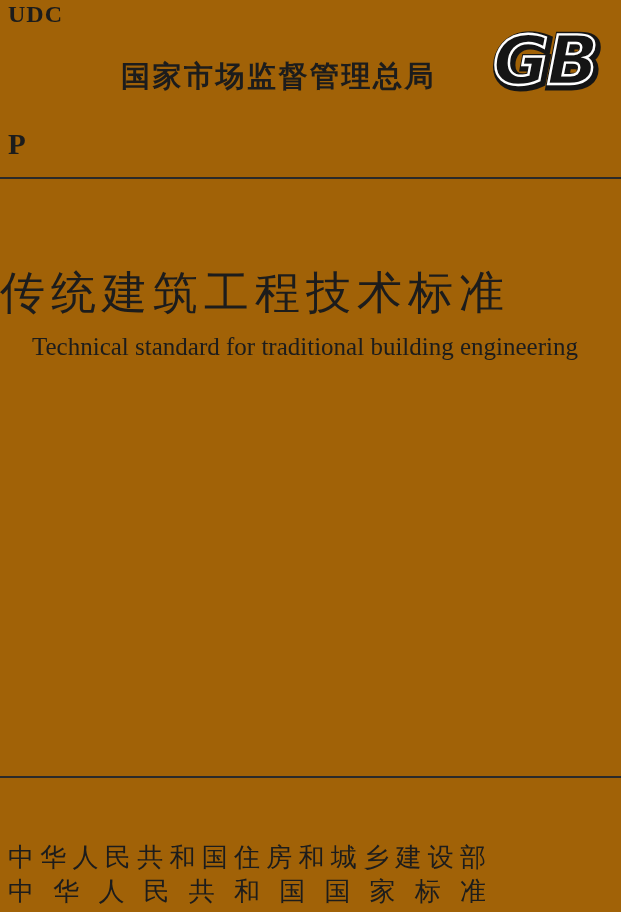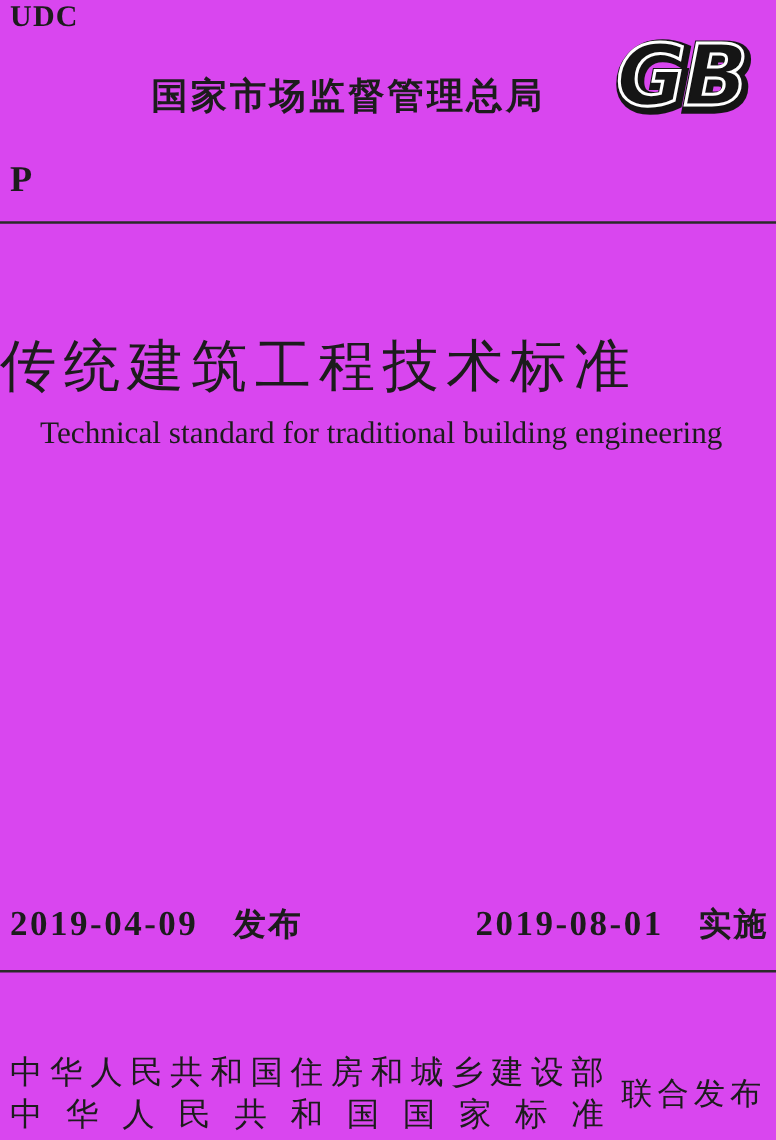--- a/index.html
+++ b/index.html
@@ -6,21 +6,21 @@
     margin: 0;
     padding: 0;
     background: #e8e8e8;
     font-family: "Liberation Serif", serif;
   }
   .page {
     position: relative;
     width: 621px;
     height: 912px;
     margin: 0 auto;
-    background: #d946ef;
+    background: #a16207;
     color: #1c1c1c;
     overflow: hidden;
   }
   .udc {
     position: absolute;
     left: 8px;
     top: 1px;
     font-family: "Liberation Serif", serif;
     font-weight: bold;
     font-size: 24px;
@@ -163,34 +163,23 @@
 
   <div class="p-label">P</div>
 
 
   <div class="rule rule-top"></div>
 
   <div class="title-cn">传统建筑工程技术标准</div>
 
   <div class="title-en">Technical standard for traditional building engineering</div>
 
-  <div class="dates-row">
-    <div class="date-group">
-      <span class="date-value">2019-04-09</span>
-      <span class="date-word">发布</span>
-    </div>
-    <div class="date-group">
-      <span class="date-value">2019-08-01</span>
-      <span class="date-word">实施</span>
-    </div>
-  </div>
 
   <div class="rule rule-bottom"></div>
 
   <div class="footer">
     <div class="issuers">
       <div class="issuer-line">中华人民共和国住房和城乡建设部</div>
       <div class="issuer-line">中华人民共和国国家标准</div>
     </div>
-    <div class="joint-label">联合发布</div>
   </div>
 
 </div>
 
 </body></html>

